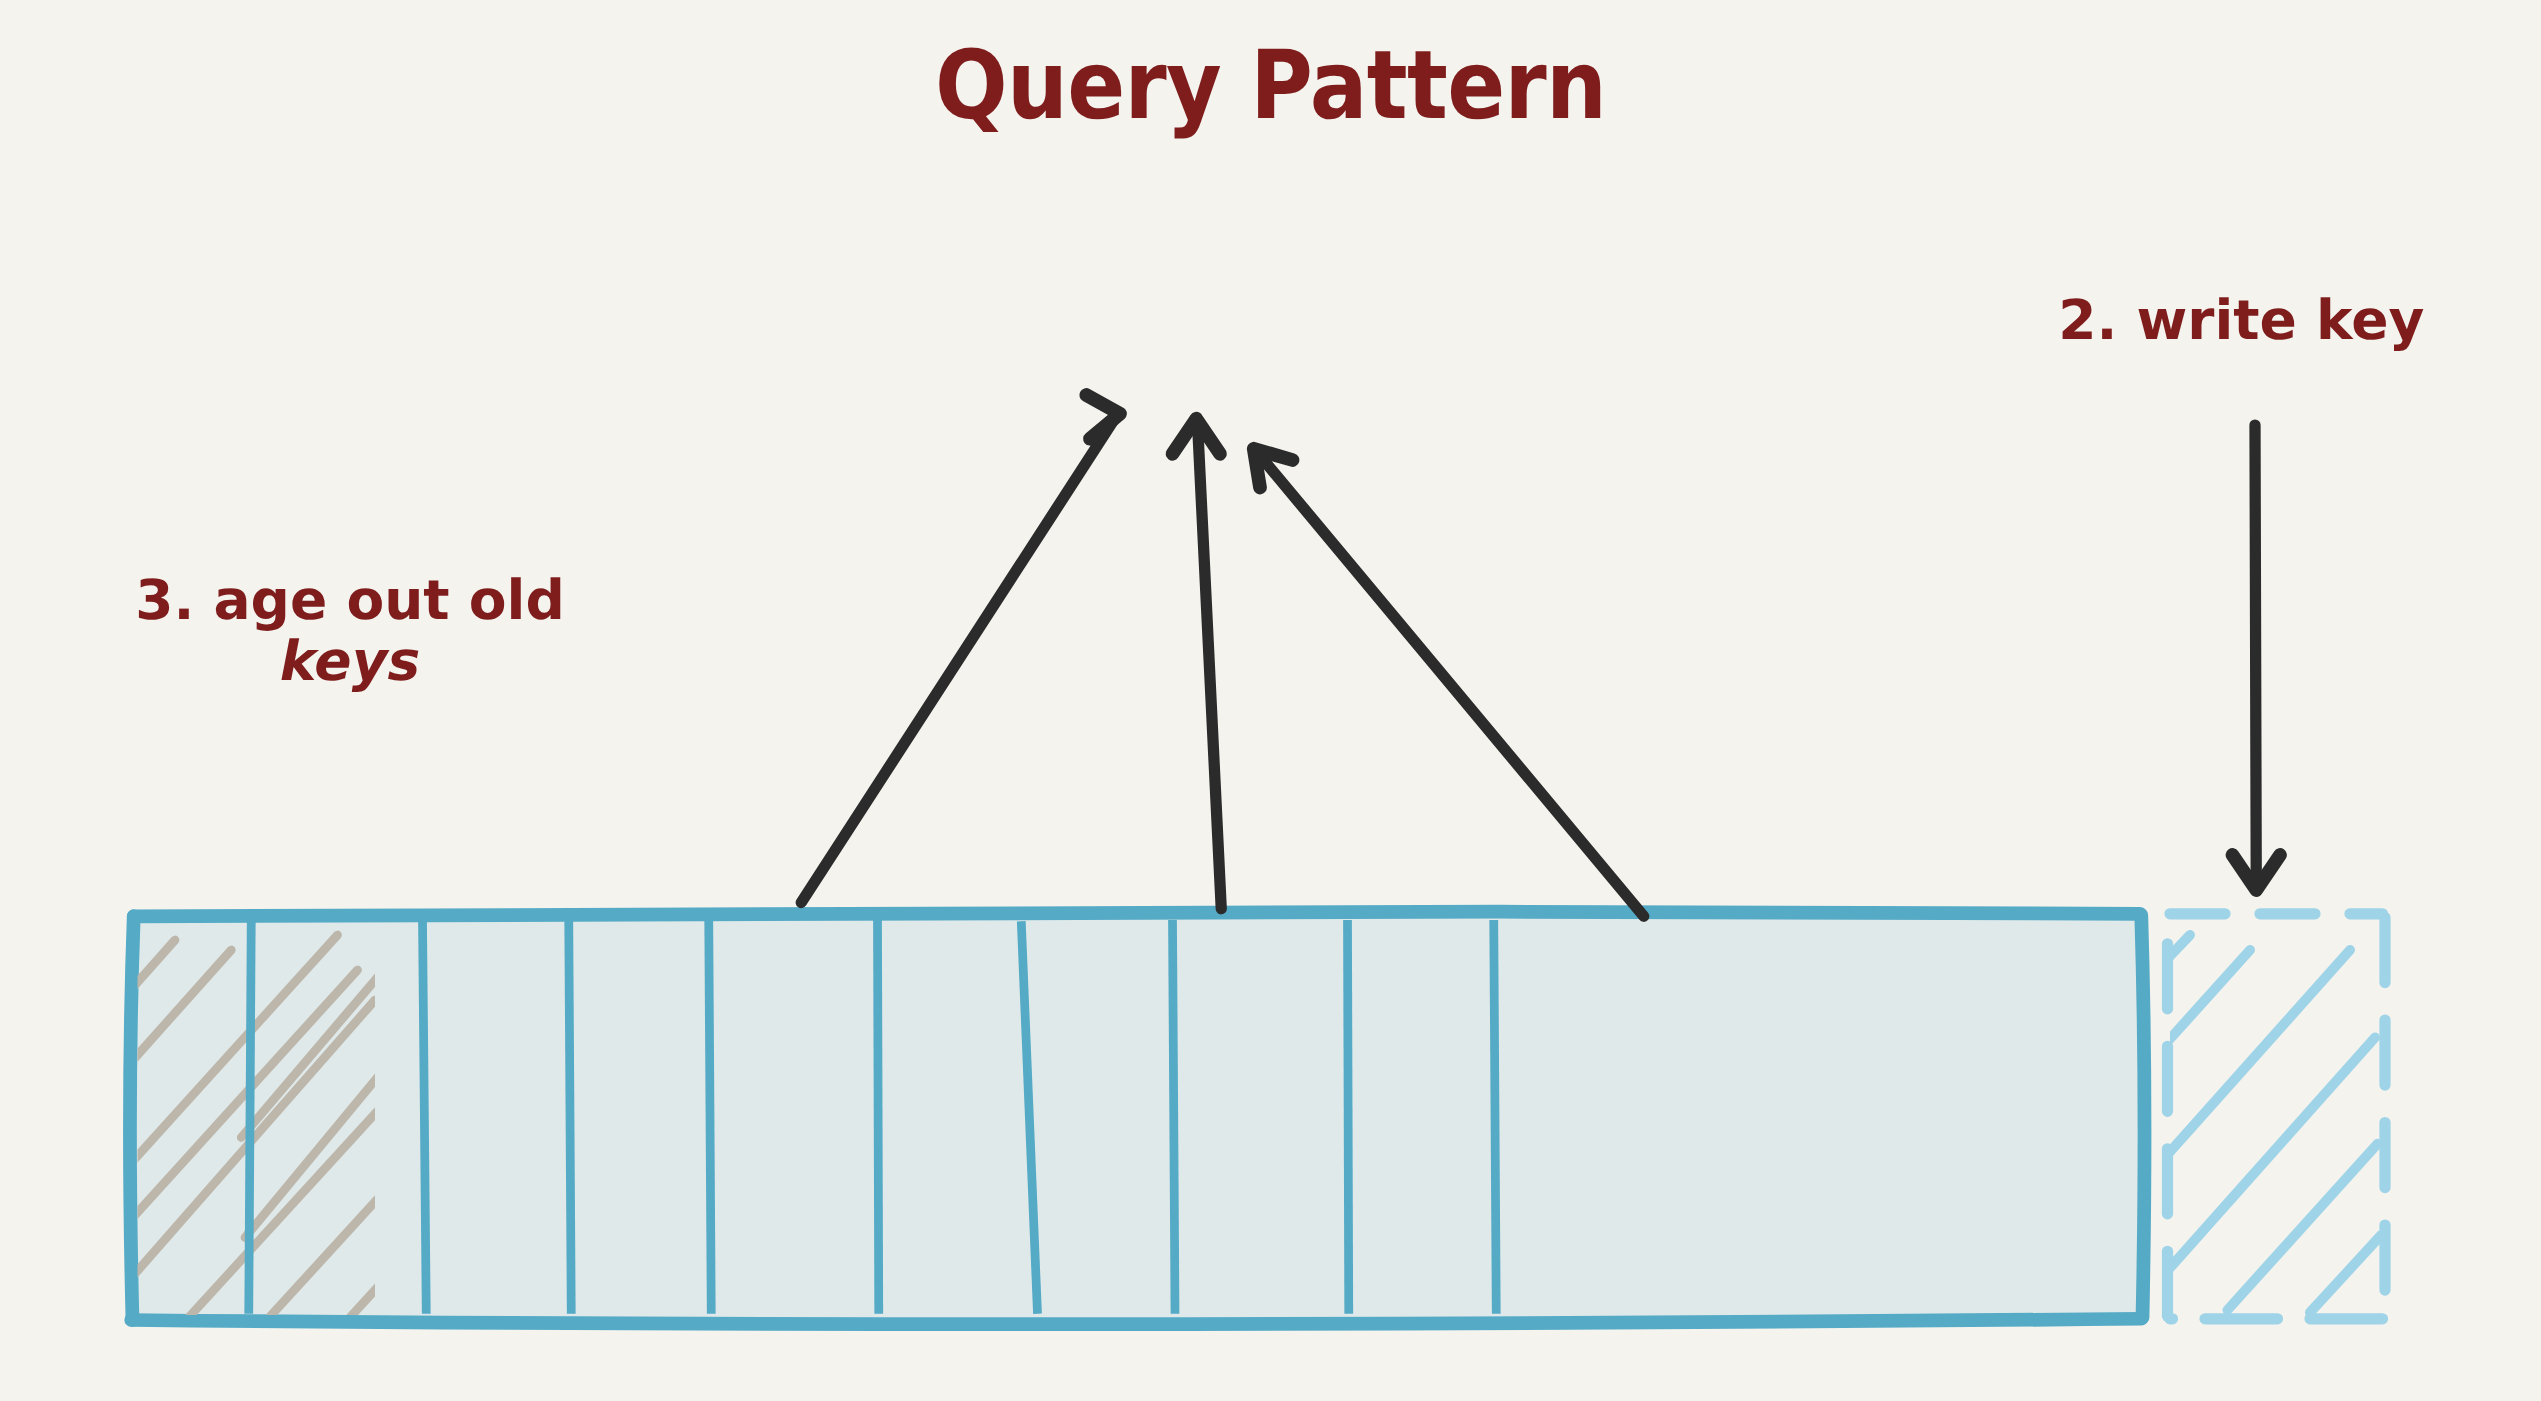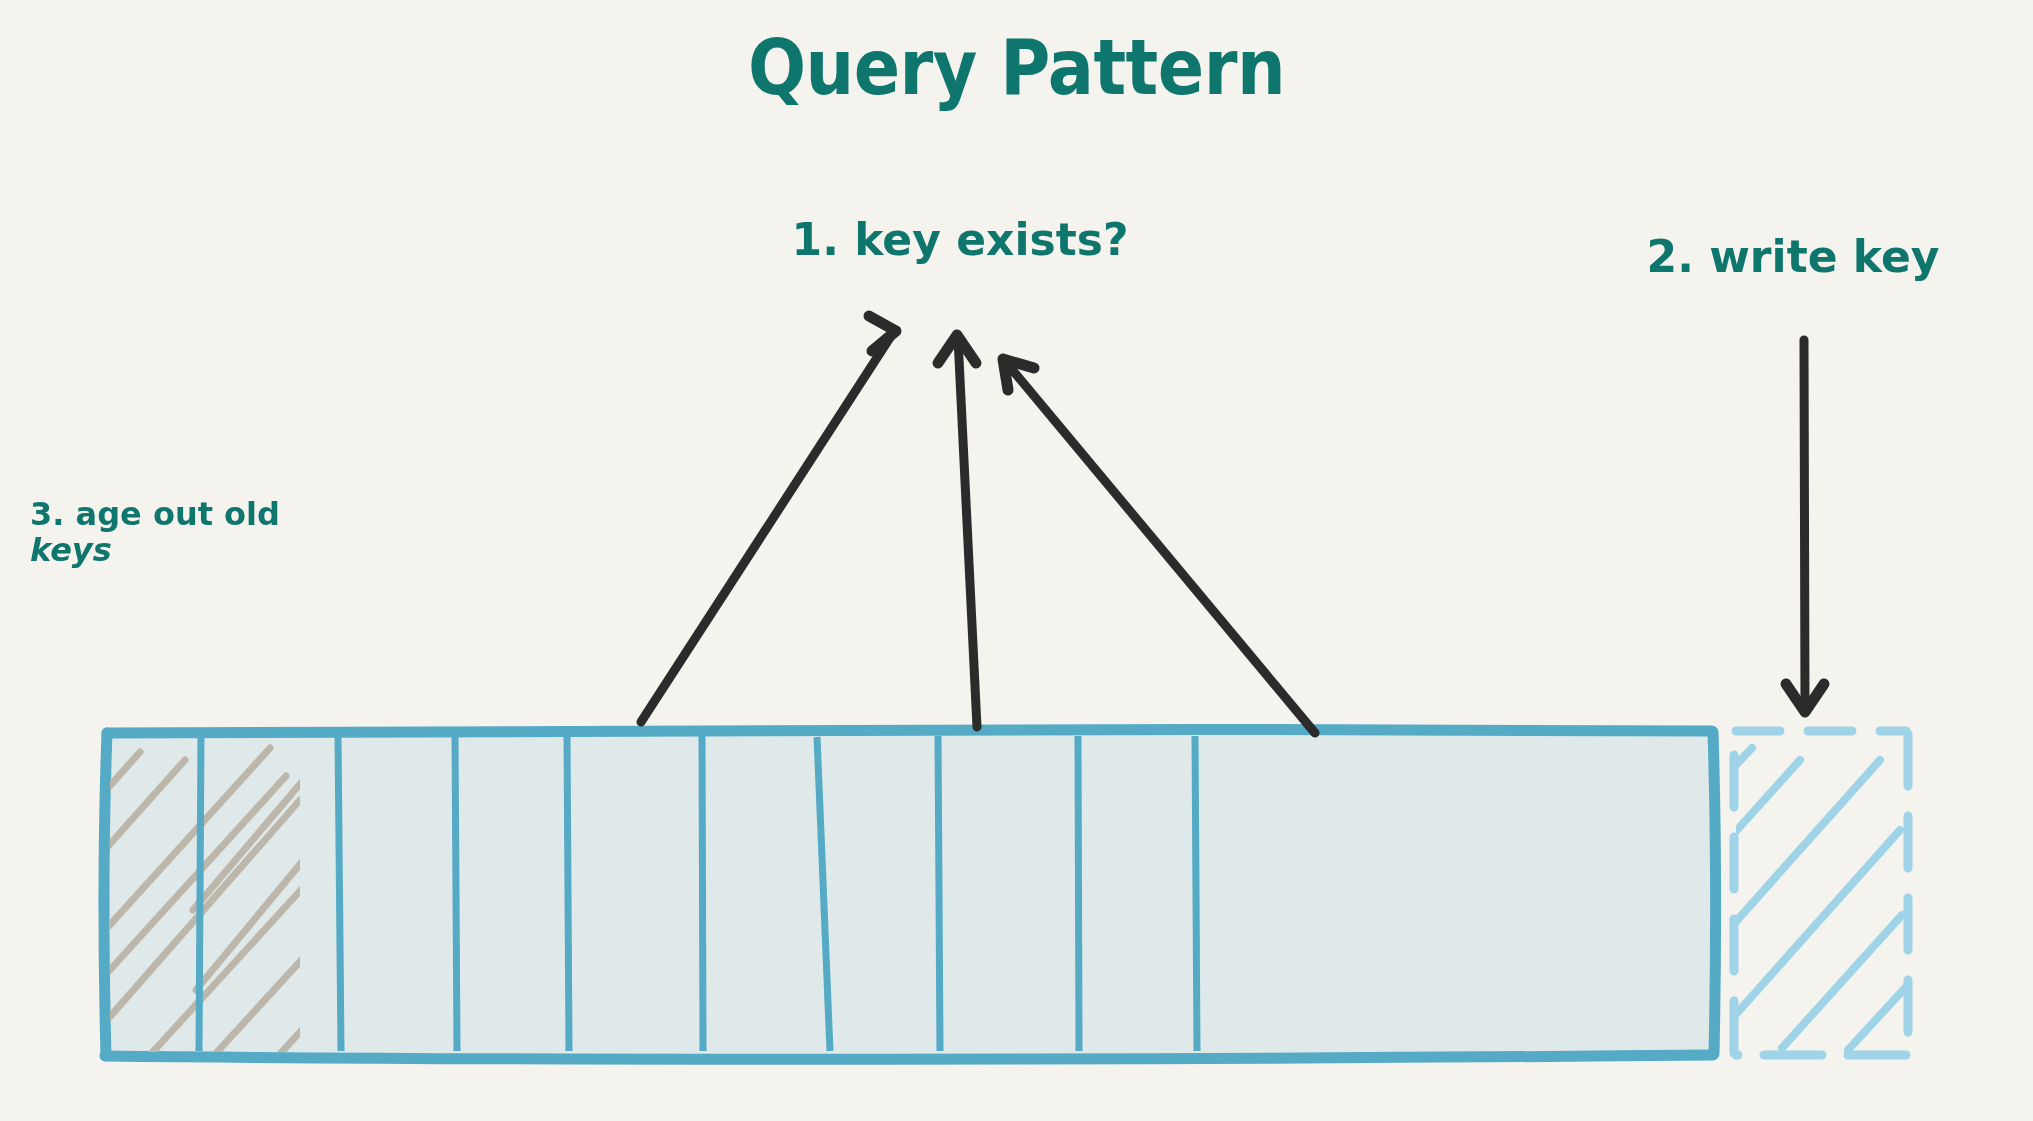--- a/index.html
+++ b/index.html
@@ -25,21 +25,21 @@
     position: absolute;
     left: 0;
     top: 0;
     width: 2033px;
     height: 1121px;
     pointer-events: none;
   }
 
   .txt {
     position: absolute;
-    color: #0f766e;
+    color: #7f1d1d;
     font-weight: bold;
     white-space: pre;
     line-height: 1.12;
   }
 
   #title {
     left: 0;
     top: 25px;
     width: 2033px;
     text-align: center;
@@ -61,33 +61,32 @@
     top: 232px;
     width: 440px;
     text-align: center;
     font-size: 44px;
   }
 
   #label-3 {
     left: 30px;
     top: 456px;
     width: 500px;
-    font-size: 32px;
-    margin-top: 41px;
+    text-align: center;
+    font-size: 44px;
   }
   #label-3 .l2 { display: block; font-style: italic; }
 </style>
 </head>
 <body>
 
 <div id="stage">
 
   <div class="txt" id="title">Query Pattern</div>
 
-  <div class="txt" id="label-1">1. key exists?</div>
 
   <div class="txt" id="label-2">2. write key</div>
 
   <div class="txt" id="label-3"><span class="l1">3. age out old</span><span class="l2">keys</span></div>
 
   <svg class="overlay" viewBox="0 0 2033 1121" xmlns="http://www.w3.org/2000/svg">
     <defs>
 
       <clipPath id="clipAged">
         <rect x="110" y="736" width="190" height="316"></rect>

